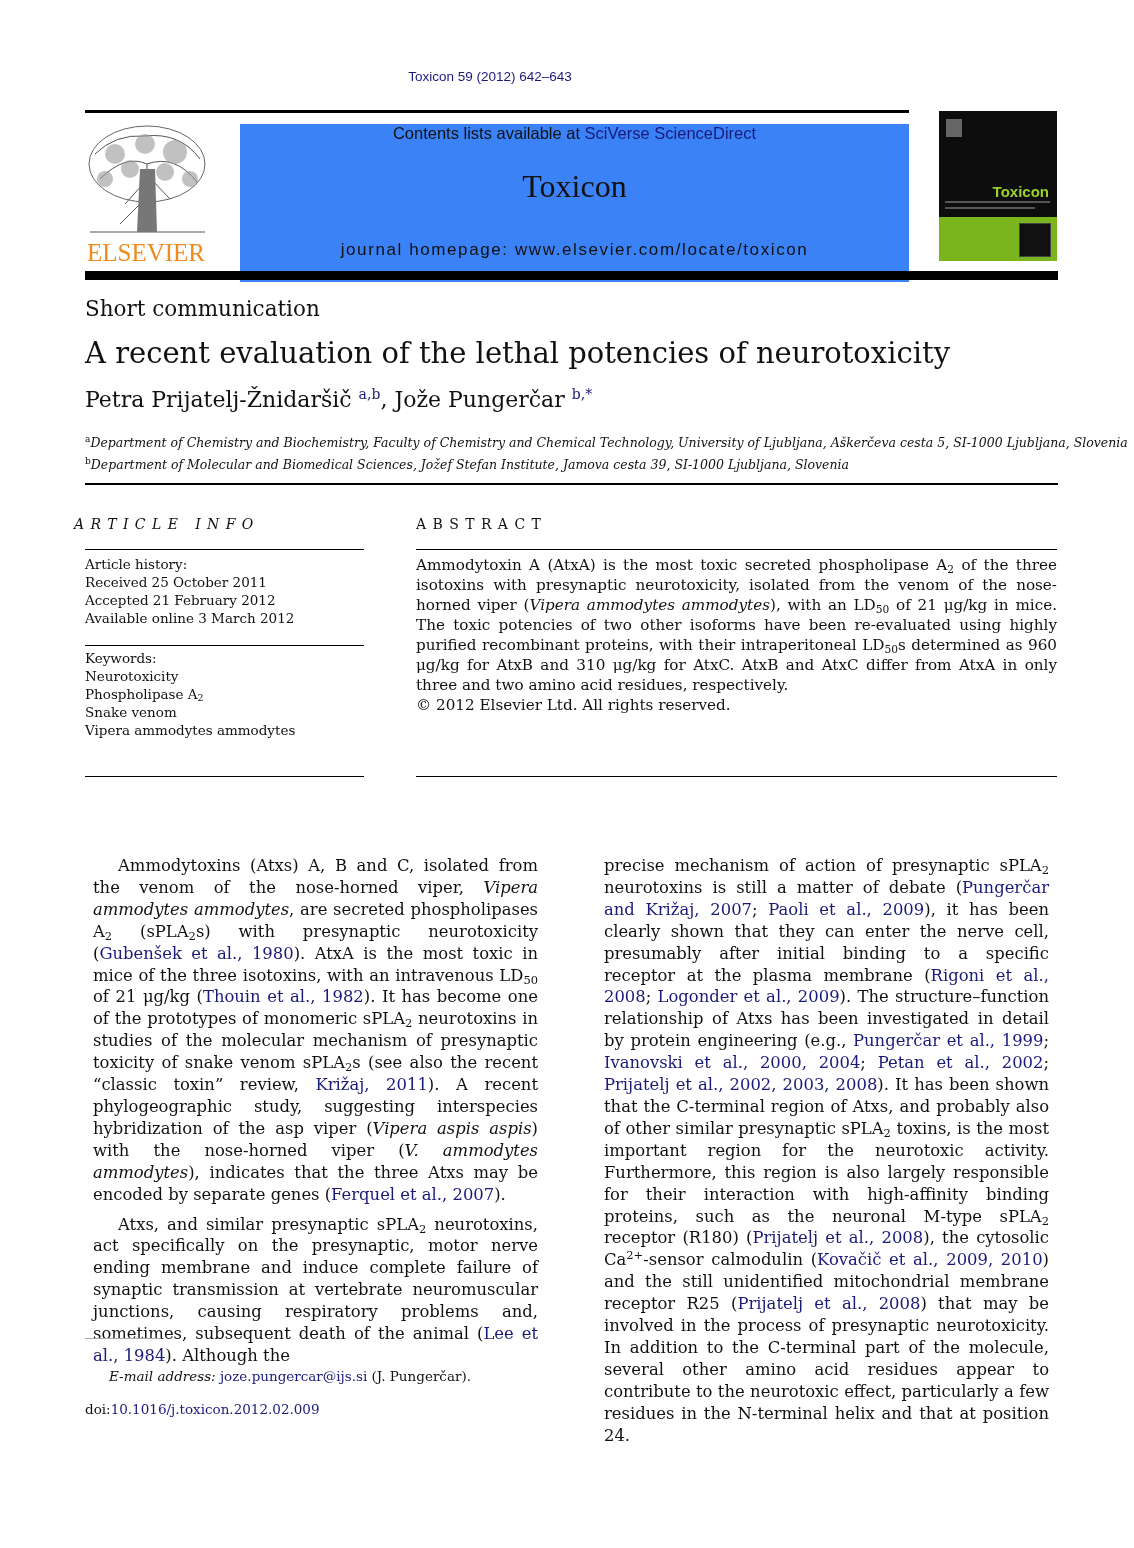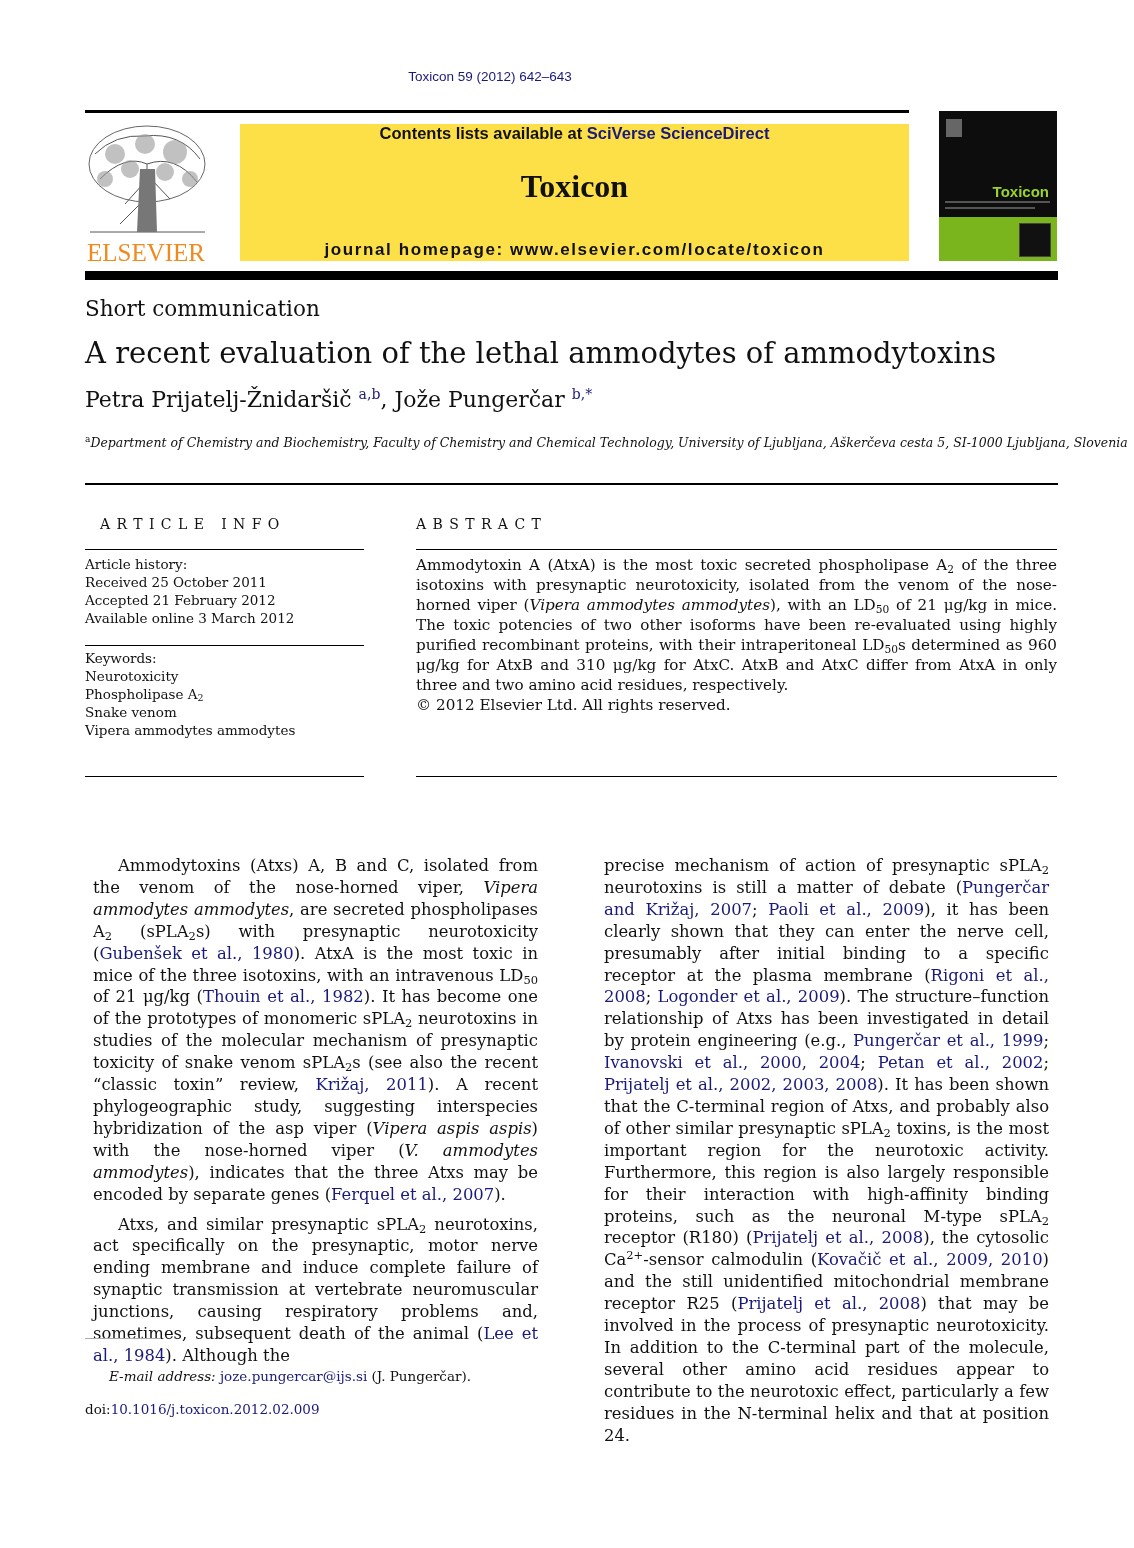--- a/index.html
+++ b/index.html
@@ -4,35 +4,35 @@
 <style>
   html,body{margin:0;padding:0;background:#fff;}
   body{width:1134px;height:1548px;position:relative;overflow:hidden;font-family:"DejaVu Serif","Liberation Serif",serif;color:#111;}
   .serif{font-family:"Liberation Serif","DejaVu Serif",serif;}
   .sans{font-family:"Liberation Sans","DejaVu Sans",sans-serif;}
   a,.link{color:#1a1a7a;text-decoration:none;}
   .abs{position:absolute;}
   #citation{left:0;width:980px;top:69px;text-align:center;font-size:13.5px;color:#1a1a7a;}
   #toprule{left:85px;top:110px;width:824px;height:3px;background:#000;}
   #logo{left:85px;top:124px;width:125px;height:140px;}
-  #banner{left:240px;top:124px;width:669px;height:137px;background:#fde047;font-weight:bold;}
+  #banner{left:240px;top:124px;width:669px;height:158px;background:#3b82f6;}
   #banner .contents{position:absolute;top:0;width:100%;text-align:center;font-size:16.5px;}
   #banner .jtitle{position:absolute;top:44px;width:100%;text-align:center;font-size:32px;}
   #banner .home{position:absolute;top:116px;width:100%;text-align:center;font-size:17px;letter-spacing:1.6px;}
   #cover{left:939px;top:111px;width:118px;height:150px;background:#0d0d0d;}
   #bottomrule{left:85px;top:271px;width:973px;height:9px;background:#000;}
   #section{left:85px;top:296px;font-size:21.5px;}
   #title{left:85px;top:336px;font-size:29px;}
   #authors{left:85px;top:386px;font-size:22px;}
   #authors sup{font-size:14px;color:#1a1a7a;vertical-align:8px;}
   #affils{left:85px;top:430px;font-size:12.5px;font-style:italic;line-height:18px;}
   #affils sup{font-style:normal;font-size:9px;vertical-align:5px;}
   #rule2{left:85px;top:483px;width:973px;height:2px;background:#000;}
   .caps{font-size:14px;letter-spacing:6.4px;}
-  #ai-head{left:100px;top:516px;}
+  #ai-head{left:74px;top:516px;font-style:italic;}
   #ab-head{left:416px;top:516px;}
   .hr1{height:1px;background:#000;}
   #info{left:85px;top:555px;width:279px;font-size:13.5px;line-height:18px;}
   #info .k{}
   #abstract{left:416px;top:555px;width:641px;font-size:15.2px;line-height:20px;text-align:justify;}
   #abstract .copy{text-align:left;}
   .col{font-size:16.4px;line-height:21.9px;text-align:justify;}
   #col1{left:85px;top:847px;width:461px;}
   #col2{left:596px;top:847px;width:461px;}
   .col p{margin:8px;text-indent:25px;}
@@ -85,26 +85,27 @@
   <div class="sans" style="position:absolute;right:8px;top:72px;color:#9bd32a;font-size:15px;font-weight:bold;">Toxicon</div>
   <div style="position:absolute;left:6px;top:90px;width:105px;height:2px;background:#555;"></div>
   <div style="position:absolute;left:6px;top:96px;width:90px;height:2px;background:#555;"></div>
   <div style="position:absolute;left:0;bottom:0;width:118px;height:44px;background:#7ab51d;"></div>
   <div style="position:absolute;right:6px;top:112px;width:30px;height:32px;background:#111;border:1px solid #444;"></div>
 </div>
 
 <div class="abs" id="bottomrule"></div>
 
 <div class="abs" id="section">Short communication</div>
-<div class="abs" id="title">A recent evaluation of the lethal ammodytes of ammodytoxins</div>
+<div class="abs" id="title">A recent evaluation of the lethal potencies of neurotoxicity</div>
 <div class="abs" id="authors">
   <span>Petra Prijatelj-Žnidaršič</span>&nbsp;<sup class="link">a,b</sup>, <span>Jože Pungerčar</span>&nbsp;<sup class="link">b,*</sup>
 </div>
 <div class="abs" id="affils">
   <div><sup>a</sup><span>Department of Chemistry and Biochemistry, Faculty of Chemistry and Chemical Technology, University of Ljubljana, Aškerčeva cesta 5, SI-1000 Ljubljana, Slovenia</span></div>
+  <div><sup>b</sup><span>Department of Molecular and Biomedical Sciences, Jožef Stefan Institute, Jamova cesta 39, SI-1000 Ljubljana, Slovenia</span></div>
 </div>
 <div class="abs" id="rule2"></div>
 
 <div class="abs caps" id="ai-head">ARTICLE INFO</div>
 <div class="abs caps" id="ab-head">ABSTRACT</div>
 <div class="abs hr1" style="left:85px;top:549px;width:279px;"></div>
 <div class="abs hr1" style="left:416px;top:549px;width:641px;"></div>
 
 <div class="abs" id="info">
   <div class="k">Article history:</div>

